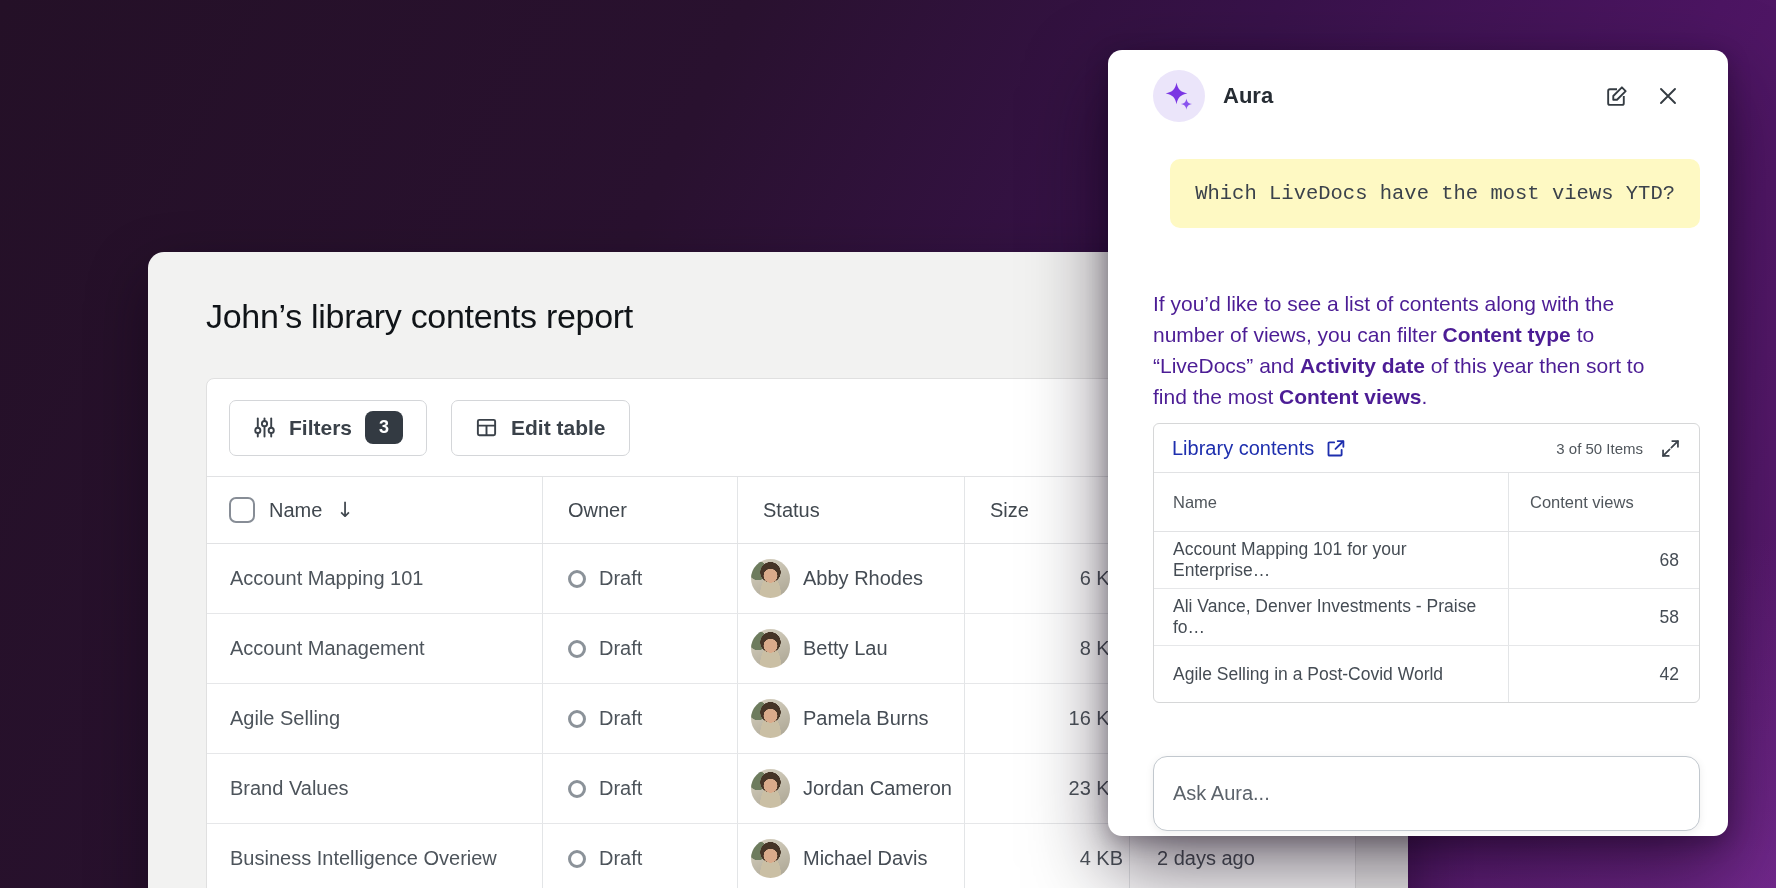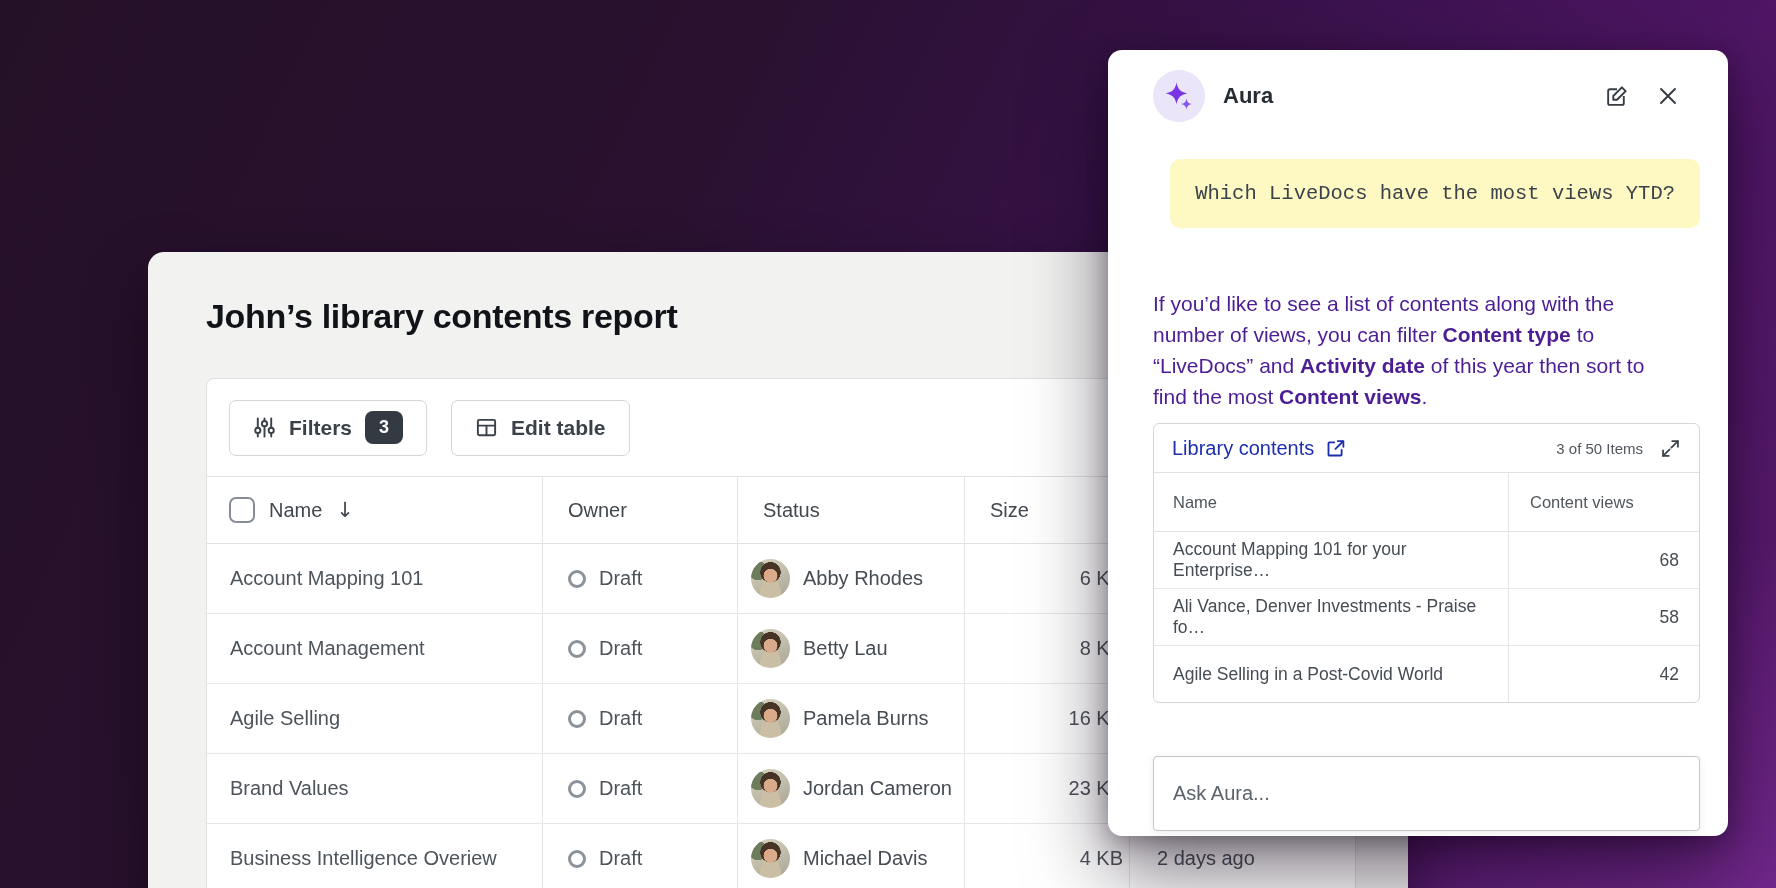--- a/index.html
+++ b/index.html
@@ -5,21 +5,21 @@
   html,body{margin:0;padding:0;background:#1d0c24;}
   .stage{position:relative;width:1776px;height:888px;overflow:hidden;
     font-family:"Liberation Sans",sans-serif;
     background:
       radial-gradient(1100px 620px at 100% 104%, rgba(150,62,185,.38), rgba(150,62,185,0) 62%),
       linear-gradient(116deg,#241027 0%,#29112f 34%,#38124a 58%,#4c1562 78%,#5e1c74 100%);}
   
   .report{position:absolute;left:148px;top:252px;width:1260px;height:700px;
     background:#f2f2f1;border-radius:16px;box-shadow:0 24px 60px rgba(10,0,16,.45);}
   .report h1{margin:0;position:absolute;left:58px;top:44px;font-size:34px;line-height:40px;
-    font-weight:bold;color:#101418;letter-spacing:-.3px;}
+    font-weight:normal;color:#101418;letter-spacing:-.3px;}
   .tcard{position:absolute;left:58px;top:126px;width:1150px;height:560px;background:#fff;
     border:1px solid #e0e0e0;border-radius:8px;box-sizing:border-box;overflow:hidden;}
   .toolbar{display:flex;align-items:center;gap:24px;height:97px;padding:0 22px;
     border-bottom:1px solid #e1e2e4;}
   .btn{display:flex;align-items:center;gap:13px;height:56px;padding:0 23px;background:#fff;
     border:1px solid #d4d6d9;border-radius:7px;font-family:inherit;font-size:21px;font-weight:bold;
     color:#3a4149;cursor:pointer;}
   .btn svg{flex:none;}
   .badge{min-width:22px;height:33px;display:flex;align-items:center;justify-content:center;
     padding:0 8px;background:#333a42;color:#fff;border-radius:8px;font-size:18px;font-weight:bold;}
@@ -70,21 +70,21 @@
   .lc-count{font-size:15px;color:#50565c;}
   .lc-grid{display:grid;grid-template-columns:354px 1fr;}
   .lc-cols{height:58px;border-top:1px solid #e1e2e4;border-bottom:1px solid #e1e2e4;
     font-size:16.5px;color:#50565c;}
   .lc-c{display:flex;align-items:center;height:100%;box-sizing:border-box;padding-left:19px;}
   .lc-c.views{border-left:1px solid #e3e5e7;padding-left:21px;}
   .lc-row{height:56px;font-size:17.5px;color:#454c54;}
   .lc-row + .lc-row{border-top:1px solid #e6e7e9;}
   .lc-row .lc-c.views{justify-content:flex-end;padding-right:20px;}
   .ask{position:absolute;left:45px;right:28px;bottom:5px;height:75px;border:1px solid #c2c8ce;
-    border-radius:4px;box-sizing:border-box;padding:0 19px;font-family:inherit;font-size:20px;
+    border-radius:14px;box-sizing:border-box;padding:0 19px;font-family:inherit;font-size:20px;
     color:#333;box-shadow:0 2px 8px rgba(0,0,0,.07);outline:none;}
   .ask::placeholder{color:#5c636b;opacity:1;}
 </style>
 </head>
 <body>
 
 <div class="stage">
 
   <section class="report">
     <h1>John’s library contents report</h1>

